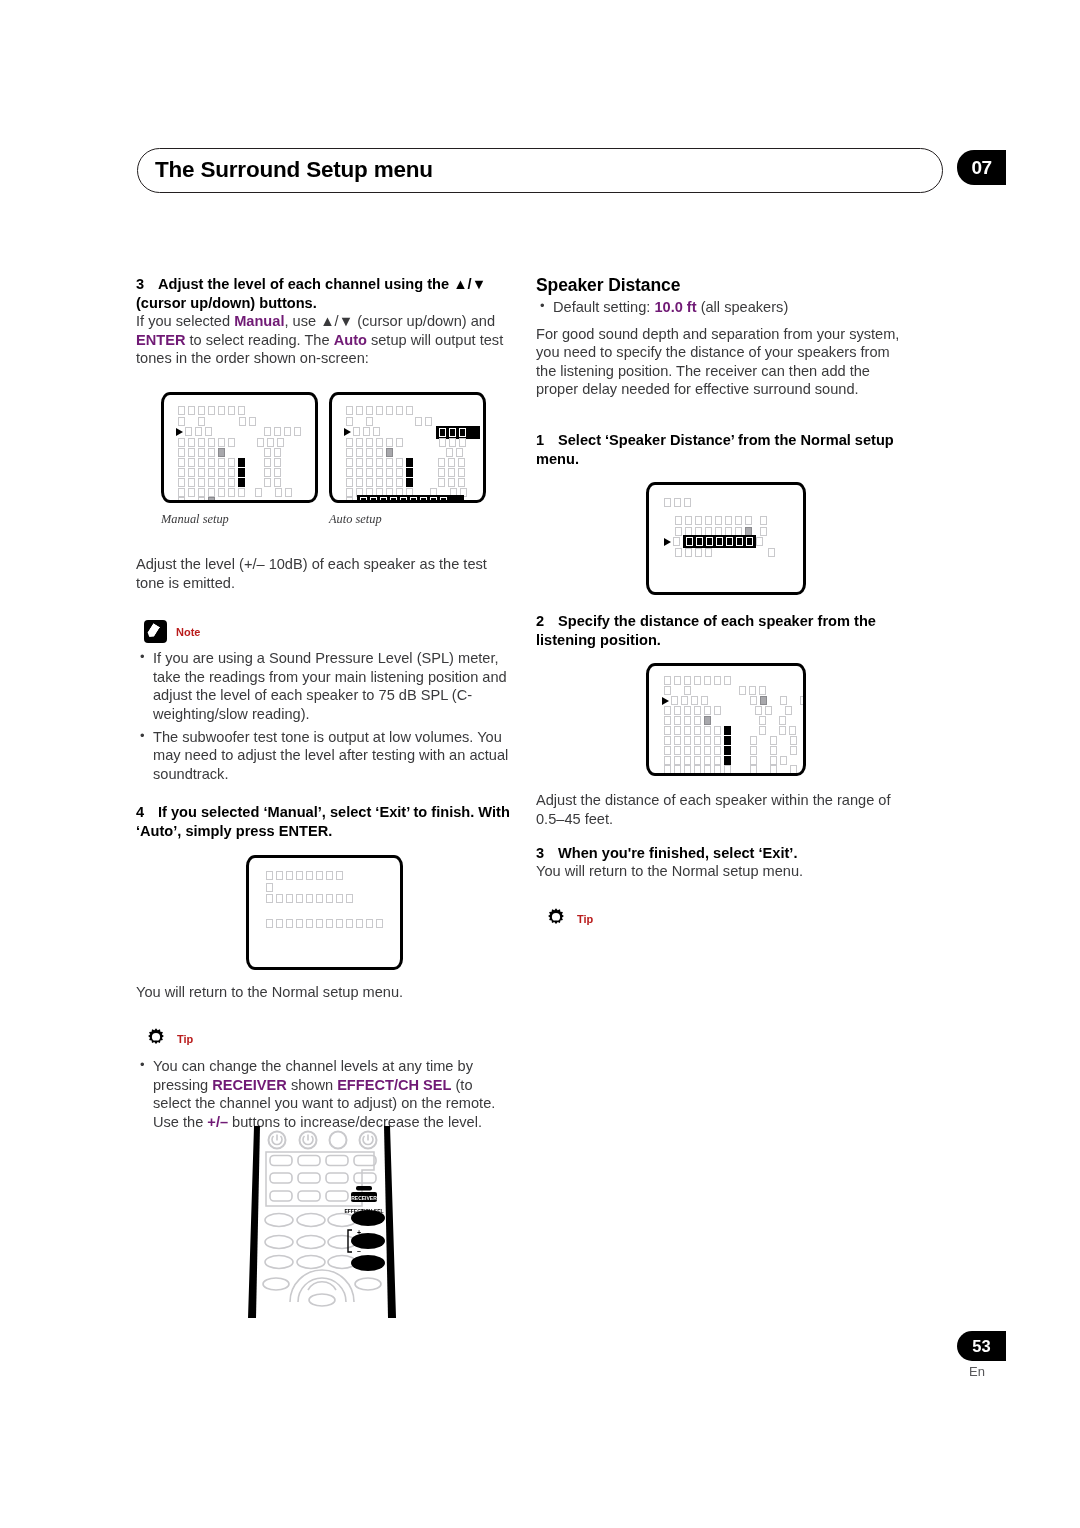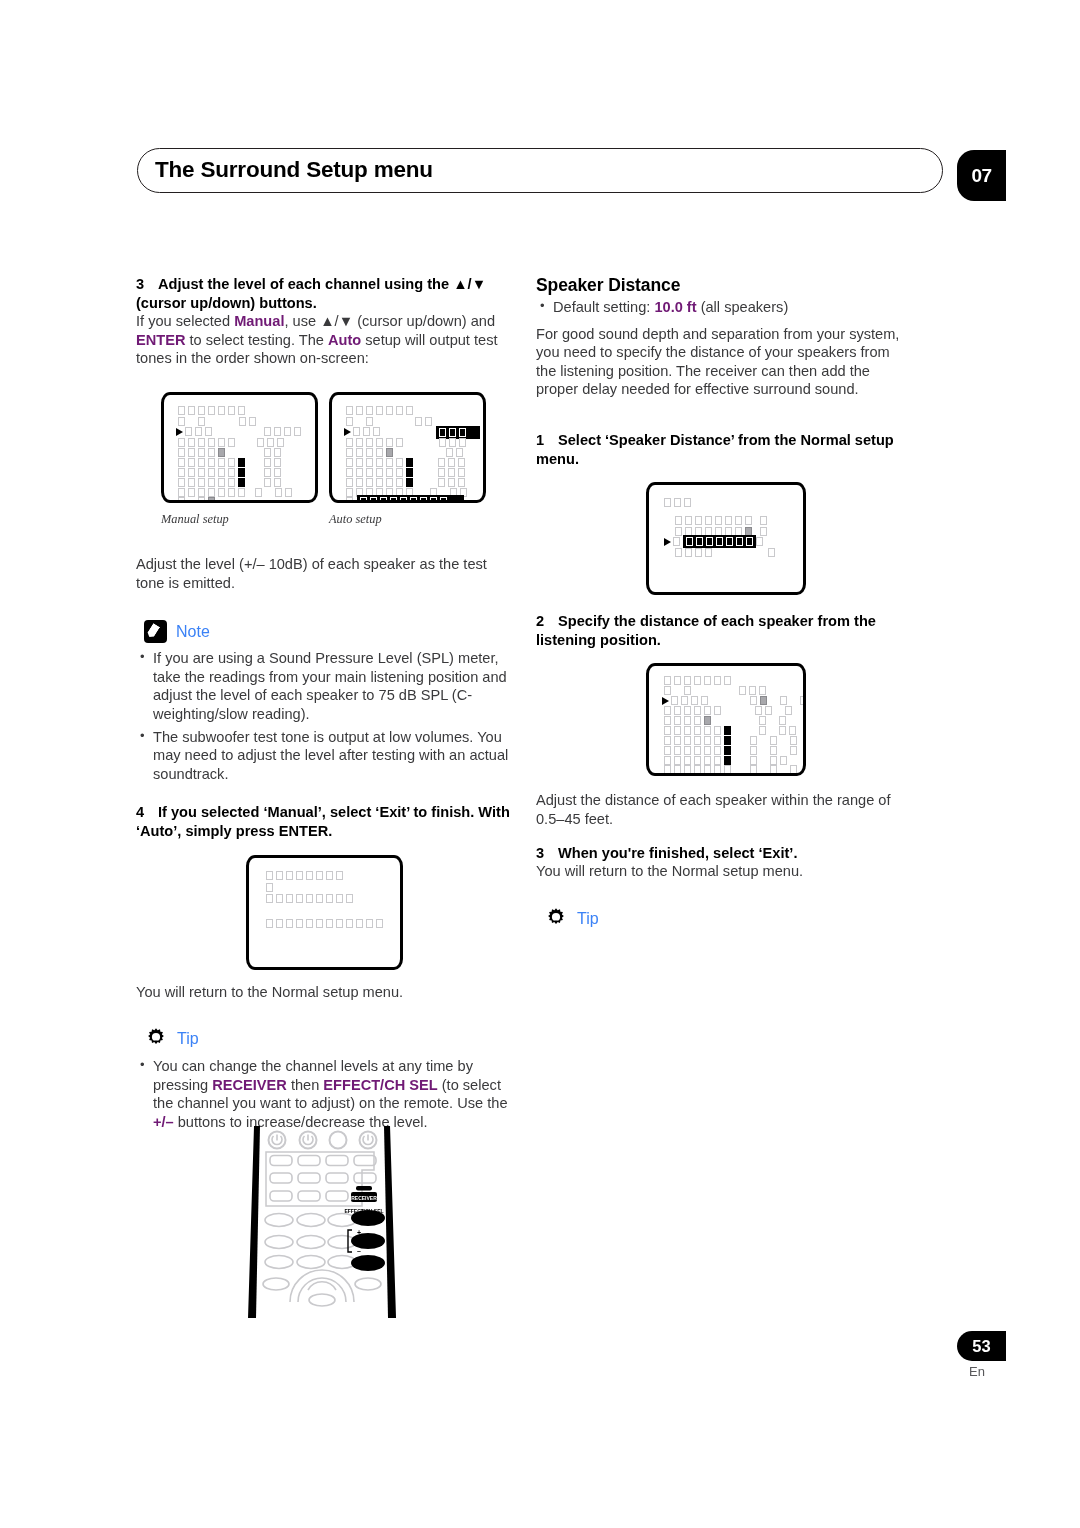--- a/index.html
+++ b/index.html
@@ -40,21 +40,21 @@
     font-size: 22.5px;
     font-weight: bold;
     letter-spacing: -0.2px;
     color: #000;
   }
   .chapter-badge {
     position: absolute;
     left: 957px;
     top: 150px;
     width: 49px;
-    height: 51px;
+    height: 35px;
     background: #000;
     border-radius: 17px 0 0 17px;
     color: #fff;
     font-size: 19px;
     font-weight: bold;
     display: flex;
     align-items: center;
     justify-content: center;
     letter-spacing: -0.5px;
   }
@@ -124,23 +124,23 @@
   ul.bullets.tight li { margin-bottom: 0; }
 
   
   .callout-head {
     display: flex;
     align-items: center;
     gap: 9px;
     margin: 0 0 6px 8px;
   }
   .callout-head .label {
-    font-size: 16px;
-    font-weight: normal;
-    color: #3b82f6;
+    font-size: 11px;
+    font-weight: bold;
+    color: #b91c1c;
   }
   .icon-note {
     width: 23px;
     height: 23px;
     background: #000;
     border-radius: 4px;
     position: relative;
     flex: none;
   }
   .icon-note:after {
@@ -261,21 +261,21 @@
   <div class="header-title">The Surround Setup menu</div>
 </div>
 <div class="chapter-badge">07</div>
 
 <div class="col col-left">
 
   <div class="step step-hang">
     <span class="num">3</span><span>Adjust the level of each channel using the ▲/▼ (cursor up/down) buttons.</span>
   </div>
 
-  <p class="body"><span>If you selected </span><span class="b">Manual</span><span>, use ▲/▼ (cursor up/down) and </span><span class="b">ENTER</span><span> to select testing. The </span><span class="b">Auto</span><span> setup will output test tones in the order shown on-screen:</span></p>
+  <p class="body"><span>If you selected </span><span class="b">Manual</span><span>, use ▲/▼ (cursor up/down) and </span><span class="b">ENTER</span><span> to select reading. The </span><span class="b">Auto</span><span> setup will output test tones in the order shown on-screen:</span></p>
 
   <div style="position:relative;height:150px;margin-top:24px;">
 
     <div class="screen" style="position:absolute;left:25px;top:0;width:157px;height:111px;">
       <div class="screen-inner">
         <div class="row" style="left:11px;top:8px;">
             <i class="gl"></i>
             <i class="gl"></i>
             <i class="gl"></i>
             <i class="gl"></i>
@@ -595,21 +595,21 @@
             <path d="M12 1.2l1.6 2 2.4-1 .4 2.5 2.5.4-1 2.4 2 1.6-2 1.6 1 2.4-2.5.4-.4 2.5-2.4-1-1.6 2-1.6-2-2.4 1-.4-2.5-2.5-.4 1-2.4-2-1.6 2-1.6-1-2.4 2.5-.4L8 2.2l2.4 1z"></path>
           </g>
           <circle cx="12" cy="10" r="4.1" fill="#fff"></circle>
           <path d="M10.4 13.5h3.2v1.2h-3.2z" fill="#000"></path>
           <path d="M10.9 15.1h2.2v1h-2.2z" fill="#000"></path>
         </svg>
       </span>
       <span class="label">Tip</span>
     </div>
     <ul class="bullets">
-      <li><span>You can change the channel levels at any time by pressing </span><span class="b">RECEIVER</span><span> then </span><span class="b">EFFECT/CH SEL</span><span> (to select the channel you want to adjust) on the remote. Use the </span><span class="b">+/–</span><span> buttons to increase/decrease the level.</span></li>
+      <li><span>You can change the channel levels at any time by pressing </span><span class="b">RECEIVER</span><span> shown </span><span class="b">EFFECT/CH SEL</span><span> (to select the channel you want to adjust) on the remote. Use the </span><span class="b">+/–</span><span> buttons to increase/decrease the level.</span></li>
     </ul>
   </div>
 </div>
 
 <div class="remote">
   <svg width="152" height="200" viewBox="0 0 152 200">
 
     <path d="M8 4 L2 196 L10 196 L14 4 Z" fill="#000"></path>
     <path d="M144 4 L150 196 L142 196 L138 4 Z" fill="#000"></path>
 

